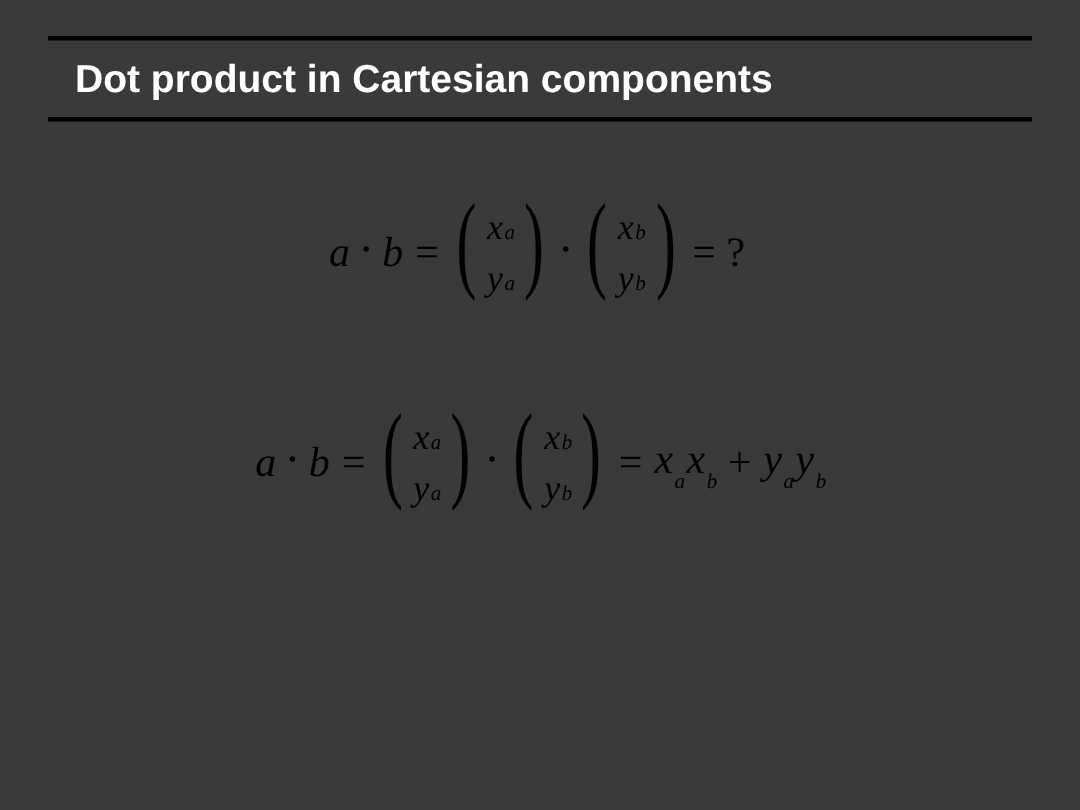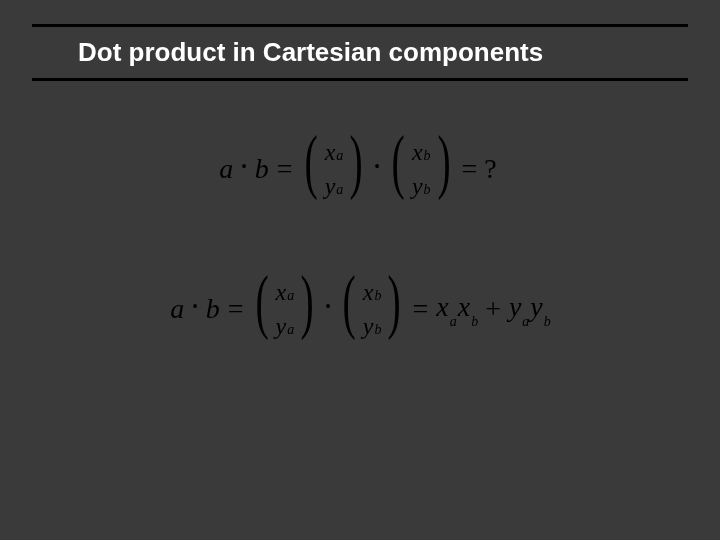--- a/index.html
+++ b/index.html
@@ -26,21 +26,20 @@
   }
   .rule.top { top: 24px; }
   .rule.bottom { top: 78px; }
   .title {
     position: absolute;
     left: 50px;
     top: 37px;
     font-size: 26px;
     font-weight: bold;
     color: #ffffff;
-    margin-left: 28px;
   }
   .eq {
     position: absolute;
     left: 0;
     right: 0;
     text-align: center;
     color: #000000;
     font-family: "Times New Roman", Times, serif;
     font-style: italic;
     font-size: 28px;

